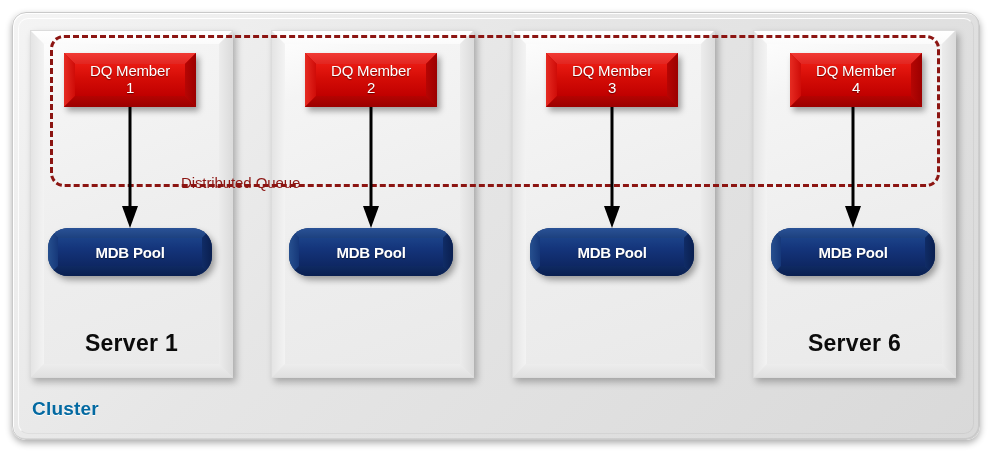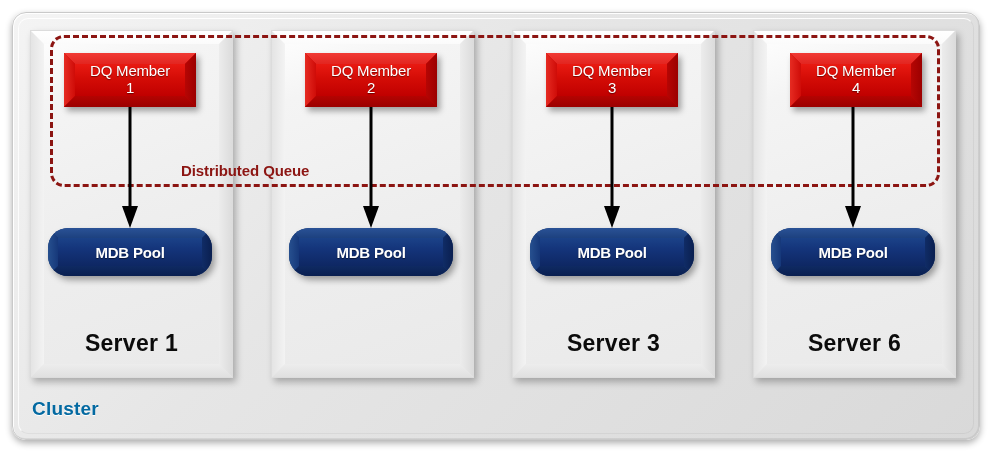--- a/index.html
+++ b/index.html
@@ -250,23 +250,23 @@
     height: 152px;
     box-sizing: border-box;
     border: 3px dashed #8c1512;
     border-radius: 14px;
     pointer-events: none;
   }
 
   .dq-label {
     position: absolute;
     left: 181px;
-    top: 162px;
+    top: 174px;
     font-size: 15px;
-    font-weight: bold;
+    font-weight: normal;
     color: #8c1512;
     white-space: nowrap;
     letter-spacing: -0.1px;
   }
 </style>
 </head>
 <body>
 
 <div id="canvas">
 
@@ -291,21 +291,20 @@
     </div>
   </div>
 
   <div class="server" style="left:512px;">
     <div class="bevel">
       <div class="bevel-top"></div>
       <div class="bevel-left"></div>
       <div class="bevel-right"></div>
       <div class="bevel-bottom"></div>
     </div>
-    <div class="server-label">Server 3</div>
   </div>
 
   <div class="server" style="left:753px;">
     <div class="bevel">
       <div class="bevel-top"></div>
       <div class="bevel-left"></div>
       <div class="bevel-right"></div>
       <div class="bevel-bottom"></div>
     </div>
     <div class="server-label">Server 6</div>

